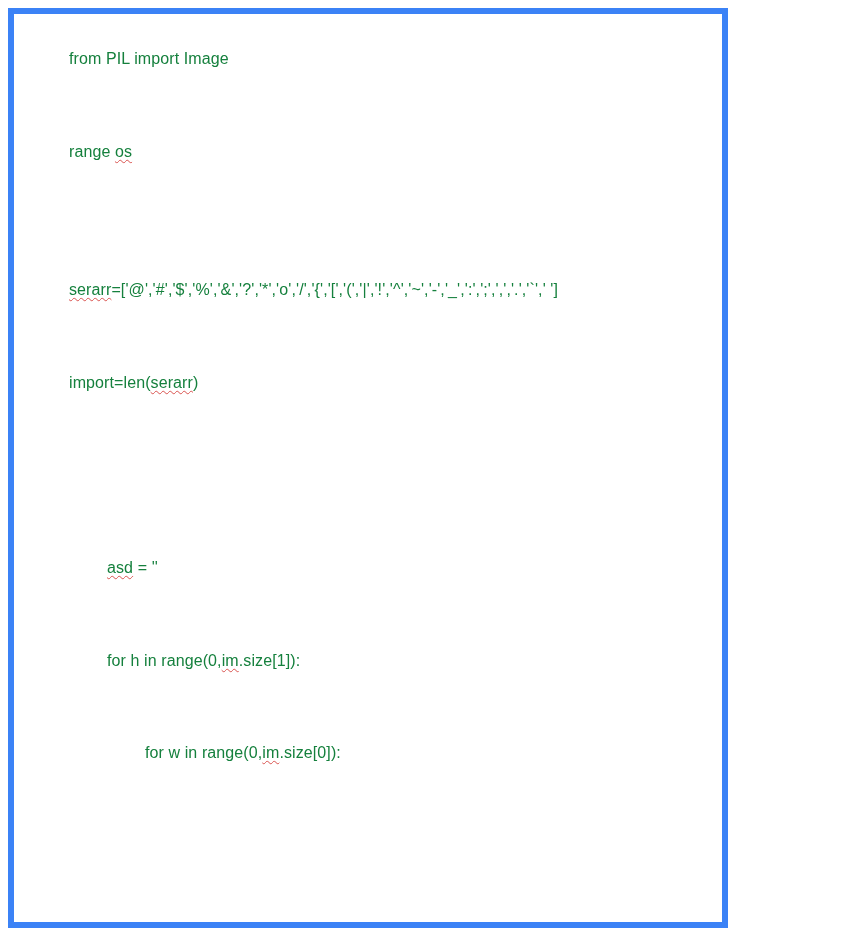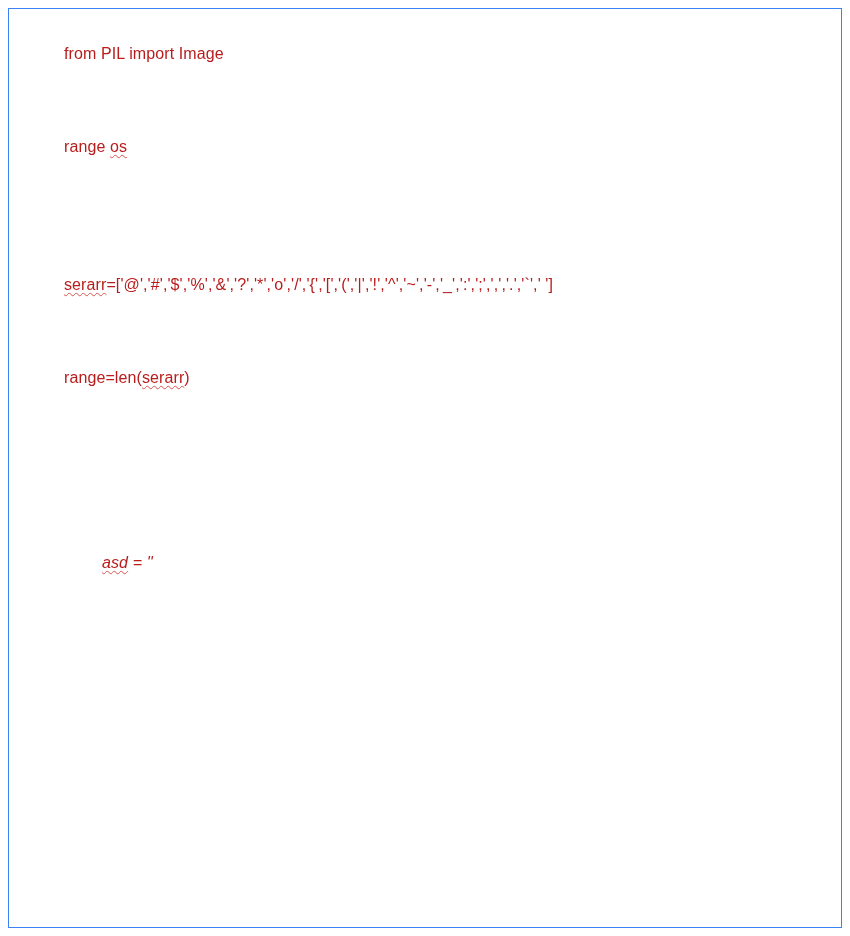--- a/index.html
+++ b/index.html
@@ -2,60 +2,62 @@
 <html><head>
   <meta charset="utf-8">
   <style>
     * { margin: 0; padding: 0; box-sizing: border-box; }
     body {
       background: #fff;
       font-family: "Segoe UI", "Helvetica Neue", Arial, sans-serif;
       padding: 8px;
     }
     .code-frame {
-      width: 834px;
+      width: 720px;
       height: 920px;
-      border: 1px solid #3b82f6;
+      border: 6px solid #3b82f6;
       padding: 35px 45px 30px 55px;
       background: #fff;
-      color: #b91c1c;
+      color: #15803d;
       overflow: hidden;
     }
     .line {
       font-size: 16px;
       line-height: 1.3;
       white-space: pre;
       margin-bottom: 25.5px;
       letter-spacing: 0.1px;
     }
     .squig {
       text-decoration-line: underline;
       text-decoration-style: wavy;
       text-decoration-color: #d9534f;
       text-decoration-thickness: 1px;
       text-underline-offset: 2px;
     }
-    .in1 { padding-left: 38px; font-style: italic; }
+    .in1 { padding-left: 38px; }
     .in2 { padding-left: 76px; }
     .in3 { padding-left: 114px; }
   </style>
 </head>
 <body>
 
 <div class="code-frame">
   <div class="line">from PIL import Image</div>
   <div class="line">&nbsp;</div>
   <div class="line"><span>range </span><span class="squig">os</span></div>
   <div class="line">&nbsp;</div>
   <div class="line">&nbsp;</div>
   <div class="line"><span></span><span class="squig">serarr</span><span>=['@','#','$','%','&amp;','?','*','o','/','{','[','(','|','!','^','~','-','_',':',';',',','.','`',' ']</span></div>
   <div class="line">&nbsp;</div>
-  <div class="line"><span>range=len(</span><span class="squig">serarr</span><span>)</span></div>
+  <div class="line"><span>import=len(</span><span class="squig">serarr</span><span>)</span></div>
   <div class="line">&nbsp;</div>
   <div class="line">&nbsp;</div>
   <div class="line">&nbsp;</div>
   <div class="line in1"><span class="squig">asd</span><span> = ''</span></div>
   <div class="line">&nbsp;</div>
+  <div class="line in1"><span>for h in range(0,</span><span class="squig">im</span><span>.size[1]):</span></div>
   <div class="line">&nbsp;</div>
+  <div class="line in2"><span>for w in range(0,</span><span class="squig">im</span><span>.size[0]):</span></div>
   <div class="line">&nbsp;</div>
   <div class="line">&nbsp;</div>
 
 </div>
 
 </body></html>

